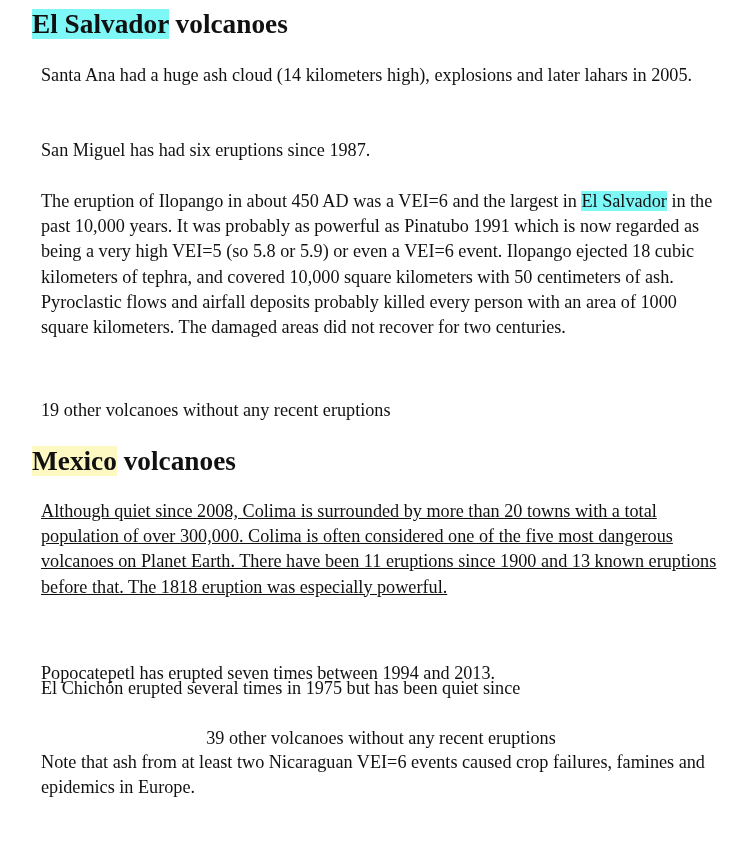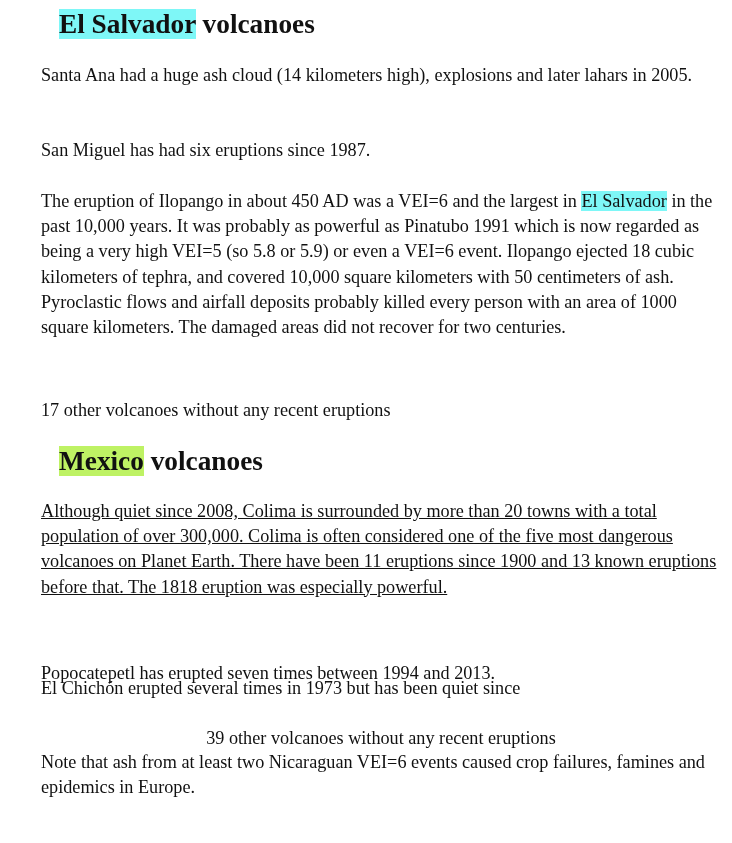--- a/index.html
+++ b/index.html
@@ -6,45 +6,45 @@
   body { width: 732px; height: 843px; overflow: hidden; }
   .page {
     position: relative;
     padding: 0 0 0 41px;
     width: 680px;
     font-family: "Liberation Serif", "DejaVu Serif", serif;
     font-size: 18.2px;
     line-height: 25.2px;
     color: #111111;
   }
-  .heading { font-weight: bold; margin: 0; position: absolute; left: 59px; }
+  .heading { font-weight: bold; margin: 0; position: absolute; left: 32px; }
   .para { margin: 0; position: absolute; left: 41px; width: 680px; }
   .hl-cyan { background: #7ef7f7; }
-  .hl-yellow { background: #bef264; }
+  .hl-yellow { background: #fef9c3; }
 </style>
 </head>
 <body>
 
 <div class="page">
 
   <h2 class="heading" style="top:12px;"><span class="hl-cyan">El Salvador</span><span> volcanoes</span></h2>
 
   <p class="para" style="top:63px;">Santa Ana had a huge ash cloud (14 kilometers high), explosions and later lahars in 2005.</p>
 
   <p class="para" style="top:138px;">San Miguel has had six eruptions since 1987.</p>
 
   <p class="para" style="top:189px;"><span>The eruption of Ilopango in about 450 AD was a VEI=6 and the largest in </span><span class="hl-cyan">El Salvador</span><span> in the past 10,000 years. It was probably as powerful as Pinatubo 1991 which is now regarded as being a very high VEI=5 (so 5.8 or 5.9) or even a VEI=6 event. Ilopango ejected 18 cubic kilometers of tephra, and covered 10,000 square kilometers with 50 centimeters of ash. Pyroclastic flows and airfall deposits probably killed every person with an area of 1000 square kilometers. The damaged areas did not recover for two centuries.</span></p>
 
-  <p class="para" style="top:398px;">17 other volcanoes without any recent eruptions</p>
+  <p class="para" style="top:398px;">19 other volcanoes without any recent eruptions</p>
 
   <h2 class="heading" style="top:449px;"><span class="hl-yellow">Mexico</span><span> volcanoes</span></h2>
 
   <p class="para" style="top:499px;text-decoration:underline;">Although quiet since 2008, Colima is surrounded by more than 20 towns with a total population of over 300,000. Colima is often considered one of the five most dangerous volcanoes on Planet Earth. There have been 11 eruptions since 1900 and 13 known eruptions before that. The 1818 eruption was especially powerful.</p>
 
   <p class="para" style="top:625px;margin-top:36px;">Popocatepetl has erupted seven times between 1994 and 2013.</p>
 
-  <p class="para" style="top:676px;">El Chichón erupted several times in 1973 but has been quiet since</p>
+  <p class="para" style="top:676px;">El Chichón erupted several times in 1975 but has been quiet since</p>
 
   <p class="para" style="top:726px;text-align:center;">39 other volcanoes without any recent eruptions</p>
 
   <p class="para" style="top:750px;">Note that ash from at least two Nicaraguan VEI=6 events caused crop failures, famines and epidemics in Europe.</p>
 
 </div>
 
 </body></html>

